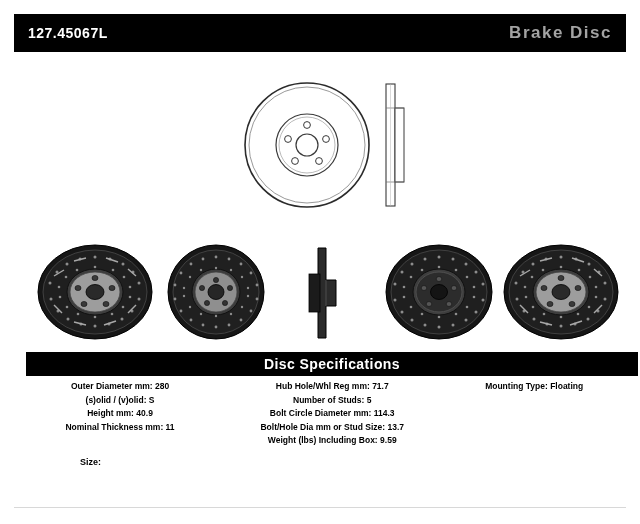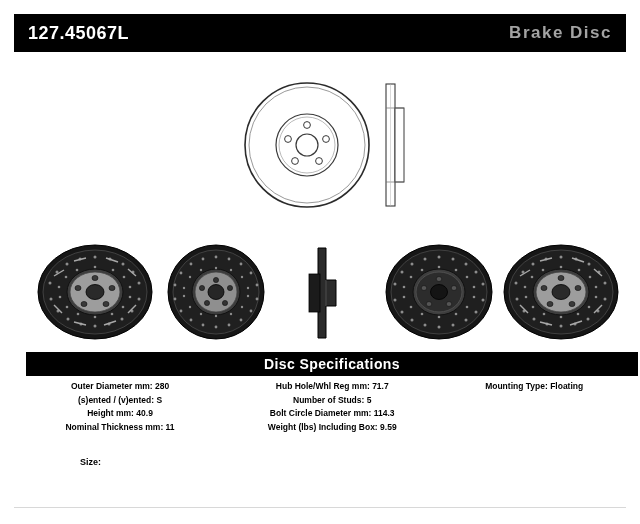--- a/index.html
+++ b/index.html
@@ -33,21 +33,21 @@
     height: 38px;
     background: #000000;
     display: flex;
     align-items: center;
     justify-content: space-between;
     box-sizing: border-box;
     padding: 0 14px;
   }
   .part-number {
     color: #ffffff;
-    font-size: 18px;
+    font-size: 14px;
     font-weight: bold;
     letter-spacing: 0.5px;
     font-family: "Liberation Sans", sans-serif;
   }
   .header-title {
     color: #a3a3a3;
     font-size: 17px;
     font-weight: bold;
     letter-spacing: 1.5px;
     font-family: "Liberation Sans", sans-serif;
@@ -383,29 +383,30 @@
     </div>
 
   </div>
 
   <div class="spec-band">Disc Specifications</div>
 
   <div class="spec-columns">
 
     <div class="spec-col left">
       <div class="spec-line">Outer Diameter mm: 280</div>
-      <div class="spec-line">(s)ented / (v)ented: S</div>
+      <div class="spec-line">(s)olid / (v)olid: S</div>
       <div class="spec-line">Height mm: 40.9</div>
       <div class="spec-line">Nominal Thickness mm: 11</div>
     </div>
 
     <div class="spec-col center">
       <div class="spec-line">Hub Hole/Whl Reg mm: 71.7</div>
       <div class="spec-line">Number of Studs: 5</div>
       <div class="spec-line">Bolt Circle Diameter mm: 114.3</div>
+      <div class="spec-line">Bolt/Hole Dia mm or Stud Size: 13.7</div>
       <div class="spec-line">Weight (lbs) Including Box: 9.59</div>
     </div>
 
     <div class="spec-col right">
       <div class="spec-line">Mounting Type: Floating</div>
     </div>
 
   </div>
 
   <div class="note">Size:</div>

